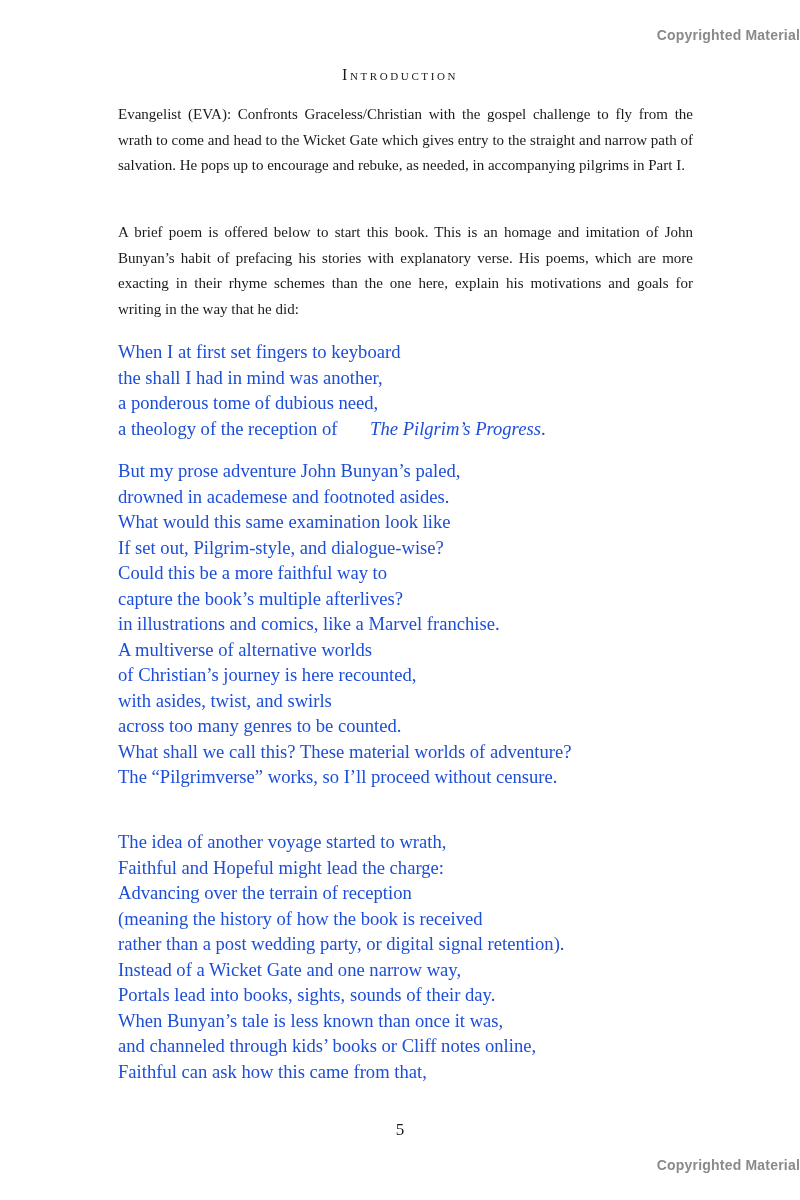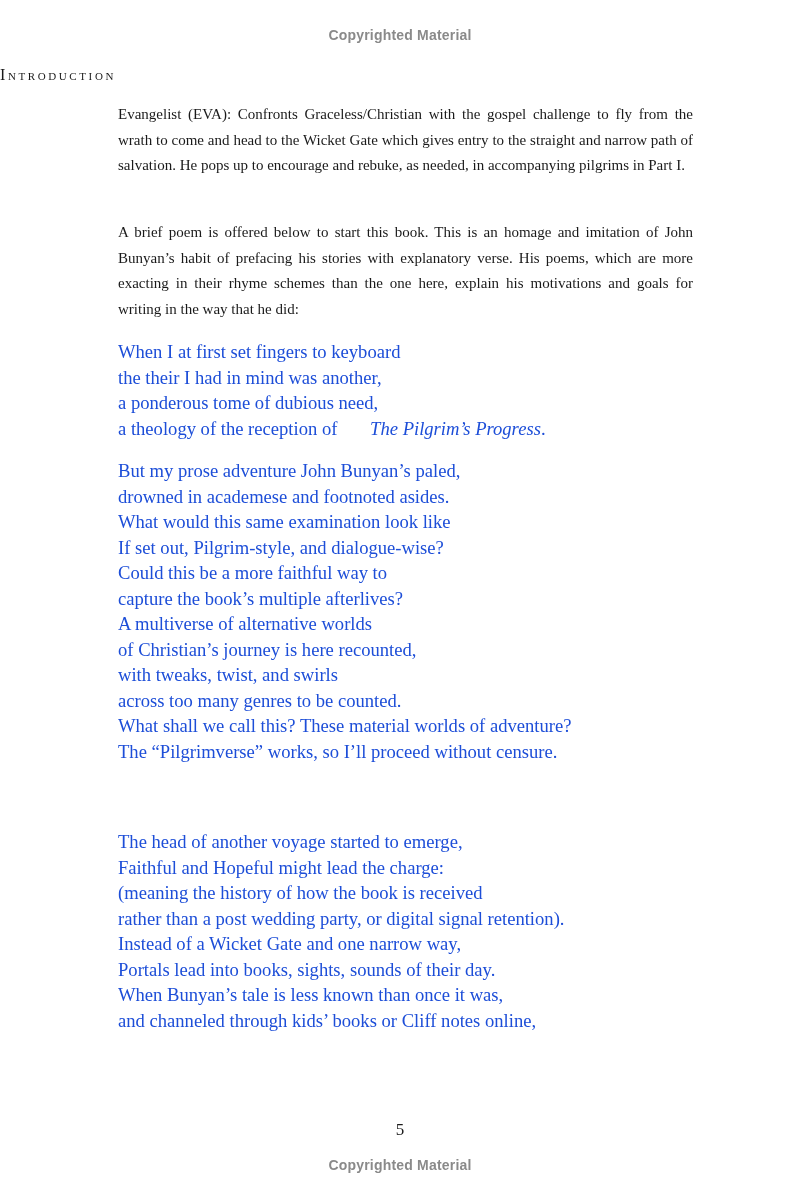--- a/index.html
+++ b/index.html
@@ -11,36 +11,36 @@
       width: 800px;
       height: 1200px;
       position: relative;
       overflow: hidden;
       color: #1a1a1a;
     }
     .watermark {
       position: absolute;
       left: 0;
       width: 800px;
-      text-align: center;
+      text-align: right;
       font-family: "Liberation Sans", sans-serif;
       font-weight: bold;
       font-size: 14px;
       color: #8a8a8a;
       letter-spacing: 0.2px;
     }
     .watermark.top { top: 27px; }
     .watermark.bottom { top: 1157px; }
 
     .running-head {
       position: absolute;
       top: 66px;
       left: 0;
       width: 800px;
-      text-align: left;
+      text-align: center;
       font-family: "Liberation Serif", serif;
       font-size: 16px;
       font-variant: small-caps;
       letter-spacing: 2.6px;
       color: #1a1a1a;
     }
 
     .text-block {
       position: absolute;
       left: 118px;
@@ -85,46 +85,49 @@
 <div class="text-block p1">
   <p class="para">Evangelist (EVA): Confronts Graceless/Christian with the gospel challenge to fly from the wrath to come and head to the Wicket Gate which gives entry to the straight and narrow path of salvation. He pops up to encourage and rebuke, as needed, in accompanying pilgrims in Part I.</p>
 </div>
 
 <div class="text-block p2">
   <p class="para">A brief poem is offered below to start this book. This is an homage and imitation of John Bunyan’s habit of prefacing his stories with explanatory verse. His poems, which are more exacting in their rhyme schemes than the one here, explain his motivations and goals for writing in the way that he did:</p>
 </div>
 
 <div class="stanza s1">
   <span class="line">When I at first set fingers to keyboard</span>
-  <span class="line">the their I had in mind was another,</span>
+  <span class="line">the shall I had in mind was another,</span>
   <span class="line">a ponderous tome of dubious need,</span>
   <span class="line"><span>a theology of the reception of </span><span class="italic">The Pilgrim’s Progress</span><span>.</span></span>
 </div>
 
 <div class="stanza s2">
   <span class="line">But my prose adventure John Bunyan’s paled,</span>
   <span class="line">drowned in academese and footnoted asides.</span>
   <span class="line">What would this same examination look like</span>
   <span class="line">If set out, Pilgrim-style, and dialogue-wise?</span>
   <span class="line">Could this be a more faithful way to</span>
   <span class="line">capture the book’s multiple afterlives?</span>
+  <span class="line">in illustrations and comics, like a Marvel franchise.</span>
   <span class="line">A multiverse of alternative worlds</span>
   <span class="line">of Christian’s journey is here recounted,</span>
-  <span class="line">with tweaks, twist, and swirls</span>
+  <span class="line">with asides, twist, and swirls</span>
   <span class="line">across too many genres to be counted.</span>
   <span class="line">What shall we call this? These material worlds of adventure?</span>
   <span class="line">The “Pilgrimverse” works, so I’ll proceed without censure.</span>
 </div>
 
 <div class="stanza s3">
-  <span class="line">The head of another voyage started to emerge,</span>
+  <span class="line">The idea of another voyage started to wrath,</span>
   <span class="line">Faithful and Hopeful might lead the charge:</span>
+  <span class="line">Advancing over the terrain of reception</span>
   <span class="line">(meaning the history of how the book is received</span>
   <span class="line">rather than a post wedding party, or digital signal retention).</span>
   <span class="line">Instead of a Wicket Gate and one narrow way,</span>
   <span class="line">Portals lead into books, sights, sounds of their day.</span>
   <span class="line">When Bunyan’s tale is less known than once it was,</span>
   <span class="line">and channeled through kids’ books or Cliff notes online,</span>
+  <span class="line">Faithful can ask how this came from that,</span>
 </div>
 
 <div class="page-number">5</div>
 
 <div class="watermark bottom">Copyrighted Material</div>
 
 </body></html>

